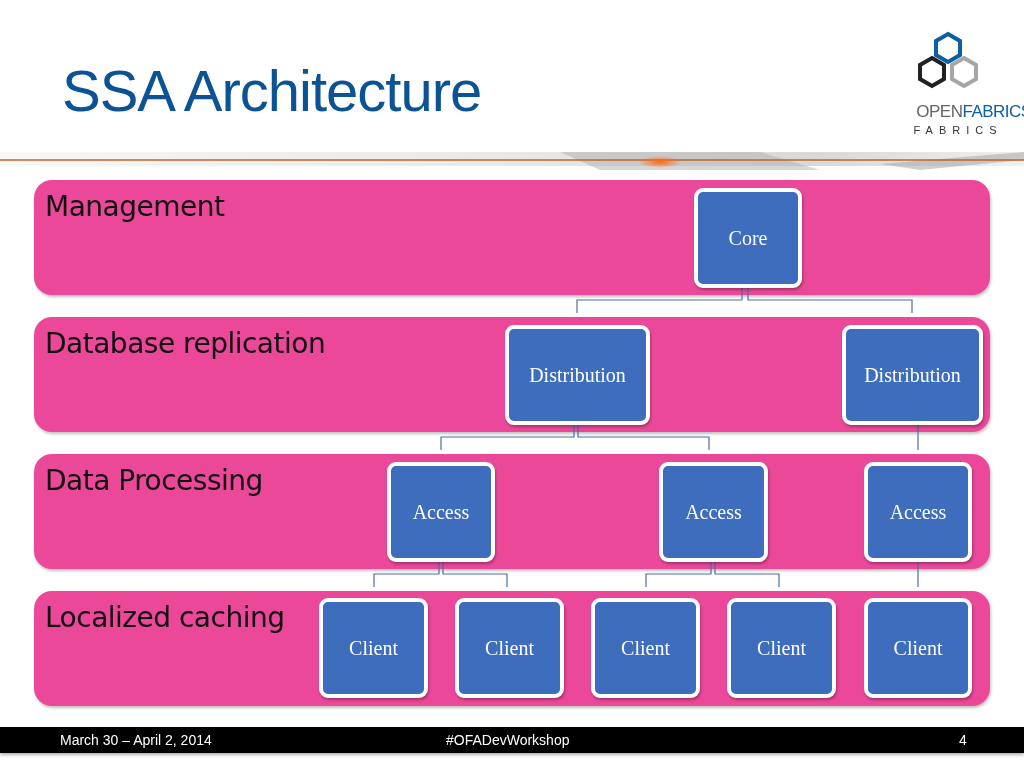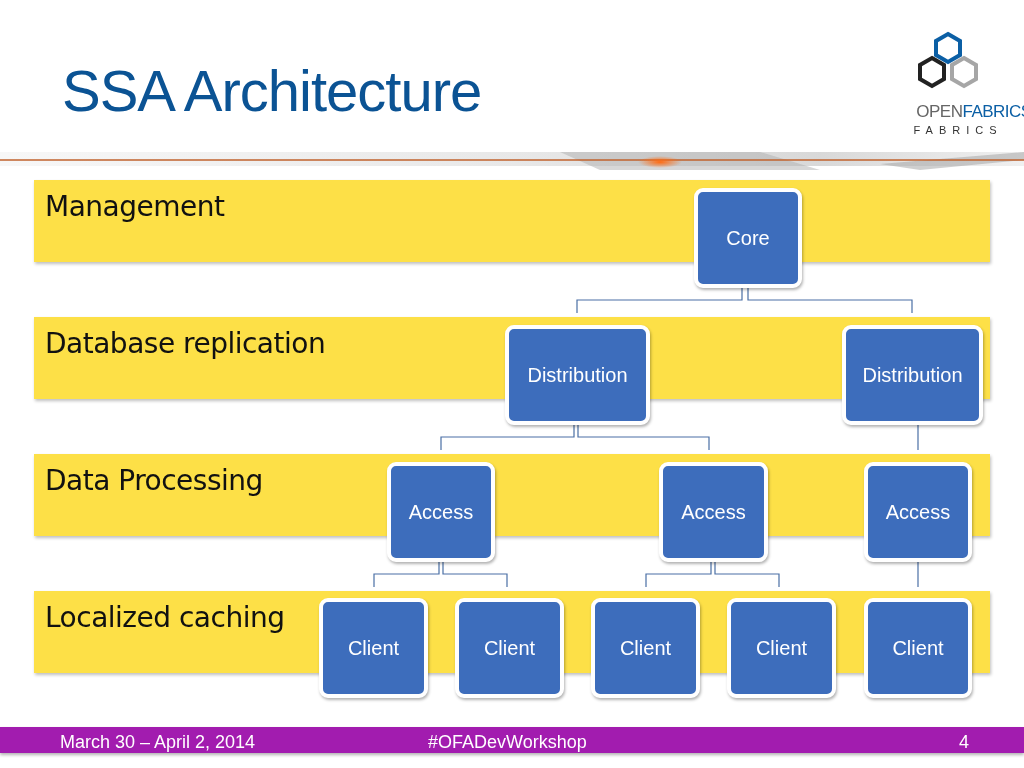--- a/index.html
+++ b/index.html
@@ -4,25 +4,25 @@
 <style>
   html, body { margin:0; padding:0; }
   body { width:1024px; height:768px; position:relative; overflow:hidden; background:#ffffff; font-family:"Liberation Sans", sans-serif; }
   .title { position:absolute; left:62px; top:62px; font-size:58px; color:#0b5394; letter-spacing:-1px; font-family:"Liberation Sans", sans-serif; line-height:1; }
   .logo { position:absolute; left:896px; top:28px; width:124px; height:112px; }
   .logo-text { position:absolute; left:16px; top:74px; width:124px; text-align:center; font-size:17px; letter-spacing:-0.5px; font-family:"Liberation Sans", sans-serif; }
   .logo-text .open { color:#666; }
   .logo-text .fab { color:#0b5fa5; }
   .logo-sub { position:absolute; left:0; top:96px; width:124px; text-align:center; font-size:11px; letter-spacing:6px; color:#333; font-family:"Liberation Sans", sans-serif; }
   .banner { position:absolute; left:0; top:150px; width:1024px; height:22px; }
-  .layer { position:absolute; left:34px; width:956px; height:82px; background:#fde047; border-radius:0; box-shadow:1px 2px 3px rgba(0,0,0,0.25); }
+  .layer { position:absolute; left:34px; width:956px; height:115px; background:#ec4899; border-radius:18px; box-shadow:1px 2px 3px rgba(0,0,0,0.25); }
   .layer-label { position:absolute; left:11px; top:10px; font-size:28px; color:#111; font-family:"DejaVu Sans", sans-serif; letter-spacing:-0.5px; }
-  .node { position:absolute; background:#3d6dbc; border:4px solid #ffffff; border-radius:9px; box-shadow:1px 2px 3px rgba(0,0,0,0.3); color:#fff; display:flex; align-items:center; justify-content:center; font-size:20px; font-family:Liberation Sans, sans-serif; box-sizing:border-box; }
+  .node { position:absolute; background:#3d6dbc; border:4px solid #ffffff; border-radius:9px; box-shadow:1px 2px 3px rgba(0,0,0,0.3); color:#fff; display:flex; align-items:center; justify-content:center; font-size:20px; font-family:Liberation Serif, serif; box-sizing:border-box; }
   .connectors { position:absolute; left:0; top:0; width:1024px; height:768px; pointer-events:none; }
-  .footer { position:absolute; left:0; top:727px; width:1024px; height:26px; background:#a21caf; box-shadow:0 2px 3px rgba(0,0,0,0.3); color:#fff; font-size:18px; font-family:"Liberation Sans", sans-serif;text-align:center; }
+  .footer { position:absolute; left:0; top:727px; width:1024px; height:26px; background:#000000; box-shadow:0 2px 3px rgba(0,0,0,0.3); color:#fff; font-size:14px; font-family:"Liberation Sans", sans-serif;text-align:center; }
   .footer span { position:absolute; top:5px; }
 </style>
 </head>
 <body>
 
 <div class="title">SSA Architecture</div>
 
 <div class="logo">
   <svg width="124" height="74" viewBox="0 0 124 74">
     <polygon points="44,30 56,37 56,51 44,58 32,51 32,37" fill="none" stroke="#222222" stroke-width="4" transform="translate(-8,0)"></polygon>
@@ -89,15 +89,15 @@
 <div class="node" style="left:864px;top:462px;width:108px;height:100px;">Access</div>
 
 <div class="node" style="left:319px;top:598px;width:109px;height:100px;">Client</div>
 <div class="node" style="left:455px;top:598px;width:109px;height:100px;">Client</div>
 <div class="node" style="left:591px;top:598px;width:109px;height:100px;">Client</div>
 <div class="node" style="left:727px;top:598px;width:109px;height:100px;">Client</div>
 <div class="node" style="left:864px;top:598px;width:108px;height:100px;">Client</div>
 
 <div class="footer">
   <span style="left:60px;">March 30 – April 2, 2014</span>
-  <span style="left:428px;">#OFADevWorkshop</span>
+  <span style="left:446px;">#OFADevWorkshop</span>
   <span style="left:959px;">4</span>
 </div>
 
 </body></html>

